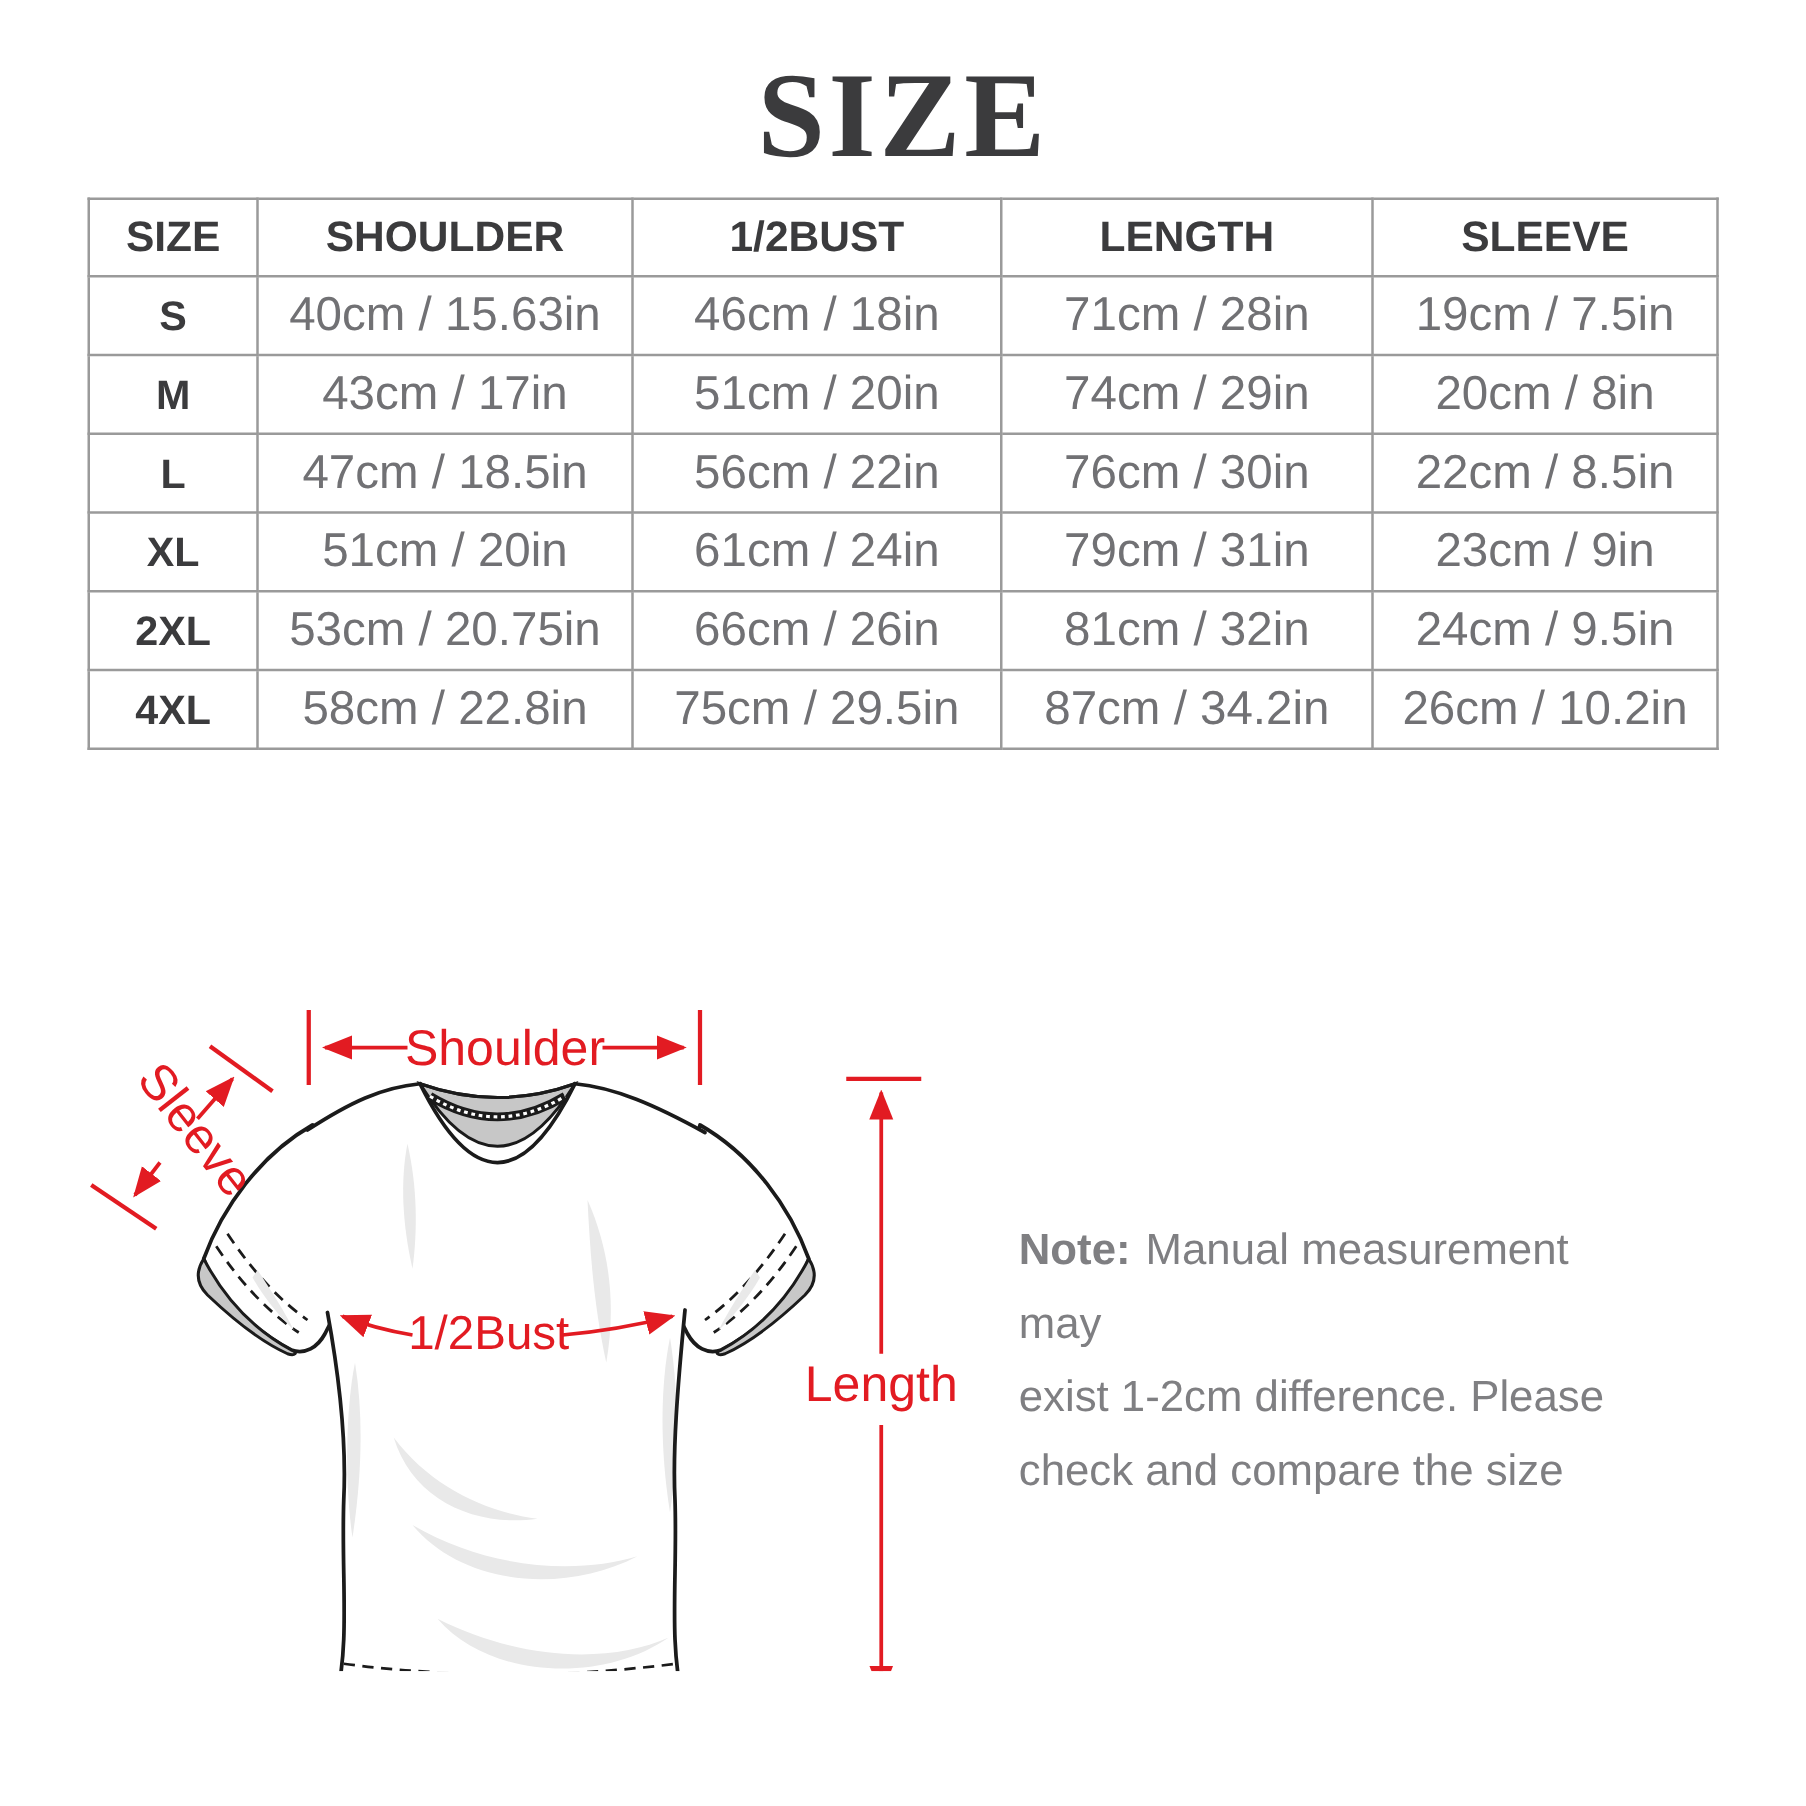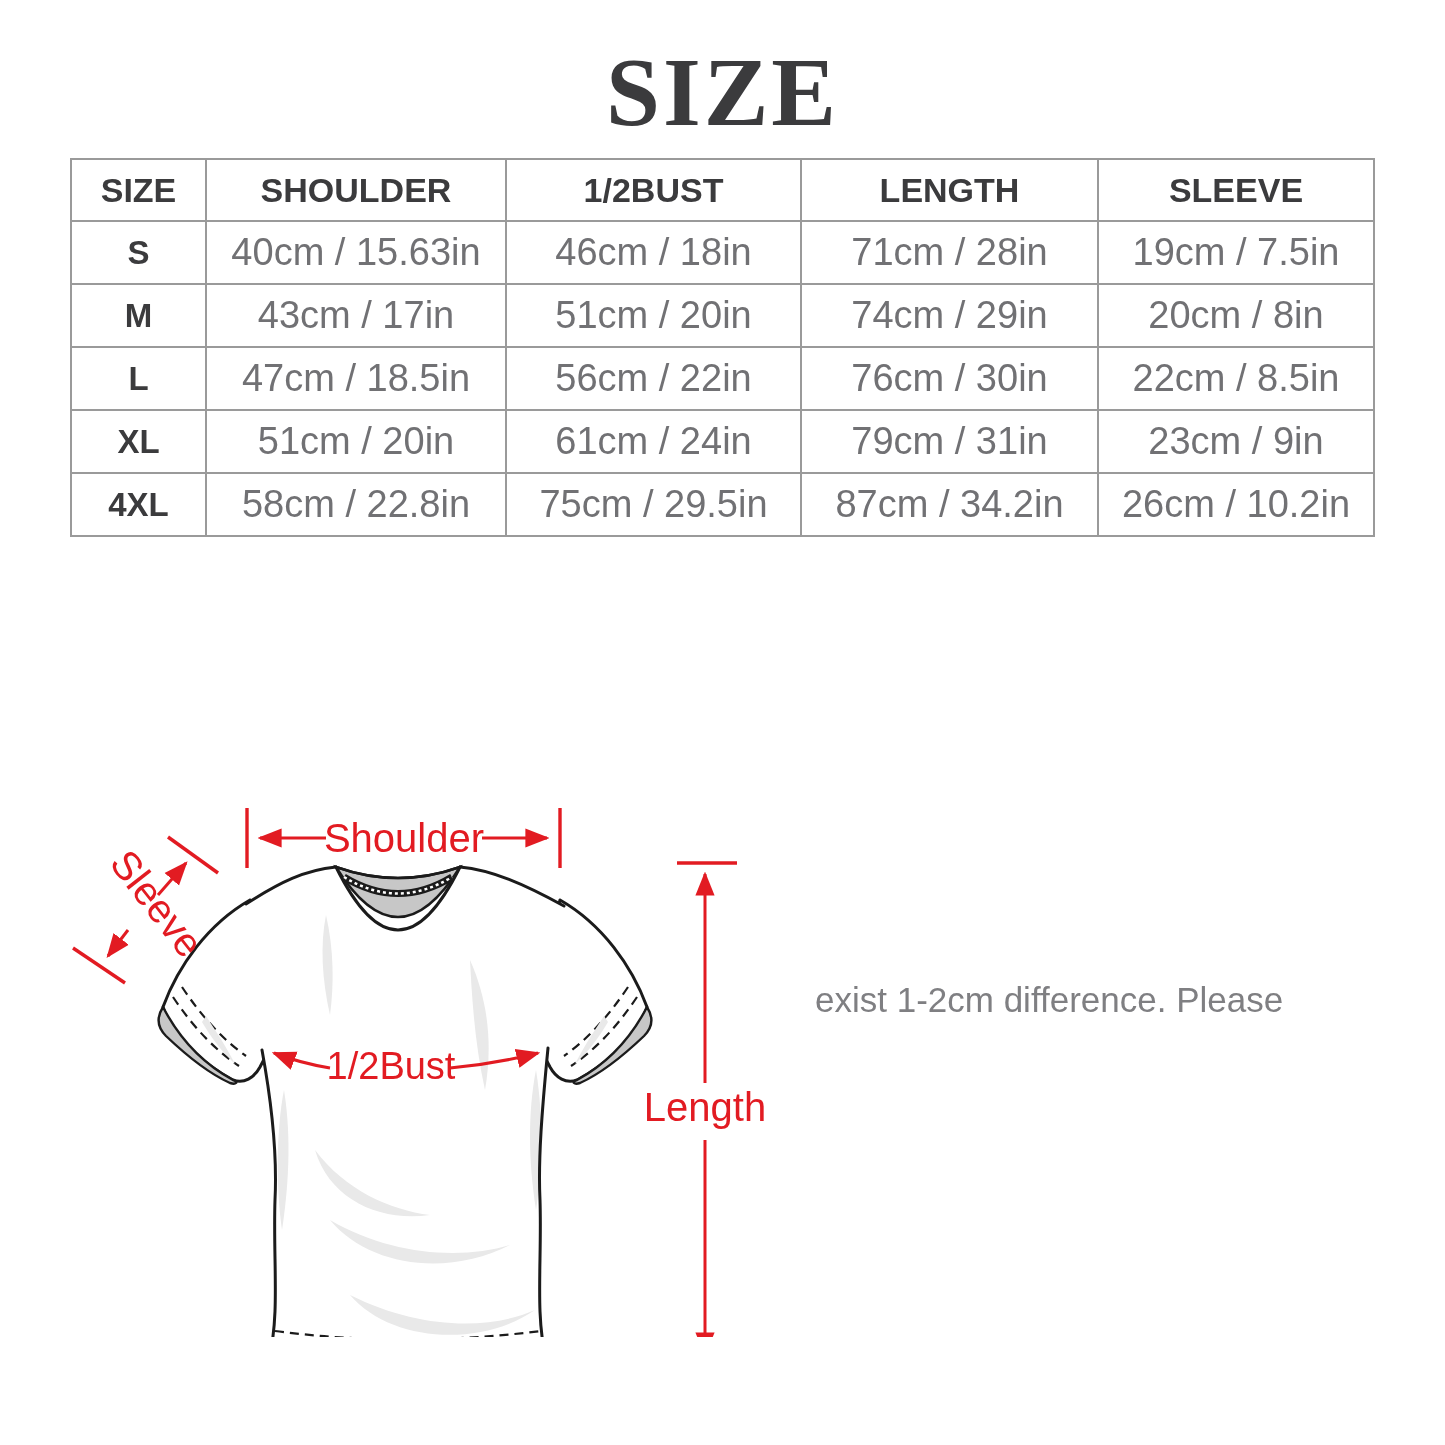--- a/index.html
+++ b/index.html
@@ -91,20 +91,27 @@
       <td>22cm / 8.5in</td>
     </tr>
     <tr>
       <td class="rowlabel">XL</td>
       <td>51cm / 20in</td>
       <td>61cm / 24in</td>
       <td>79cm / 31in</td>
       <td>23cm / 9in</td>
     </tr>
     <tr>
+      <td class="rowlabel">2XL</td>
+      <td>53cm / 20.75in</td>
+      <td>66cm / 26in</td>
+      <td>81cm / 32in</td>
+      <td>24cm / 9.5in</td>
+    </tr>
+    <tr>
       <td class="rowlabel">4XL</td>
       <td>58cm / 22.8in</td>
       <td>75cm / 29.5in</td>
       <td>87cm / 34.2in</td>
       <td>26cm / 10.2in</td>
     </tr>
   </tbody>
     </table>
 
   <svg class="diagram-svg" viewBox="0 0 760 640">
@@ -186,16 +193,20 @@
     <g>
       <path class="red-bar" d="M647,73 L707,73"></path>
       <path class="red-bar" d="M645,575 L705,575"></path>
       <path class="red-line" d="M675,293 L675,84" marker-end="url(#arr)"></path>
       <path class="red-line" d="M675,350 L675,564" marker-end="url(#arr)"></path>
       <text class="red-text" x="675" y="331" text-anchor="middle">Length</text>
     </g>
   </svg>
 
   <div class="note">
+    <div>
+      <span class="note-label">Note:</span><span>Manual measurement may</span>
+    </div>
     <div>exist 1-2cm difference. Please</div>
+    <div>check and compare the size</div>
   </div>
 
 </div>
 
 </body></html>

